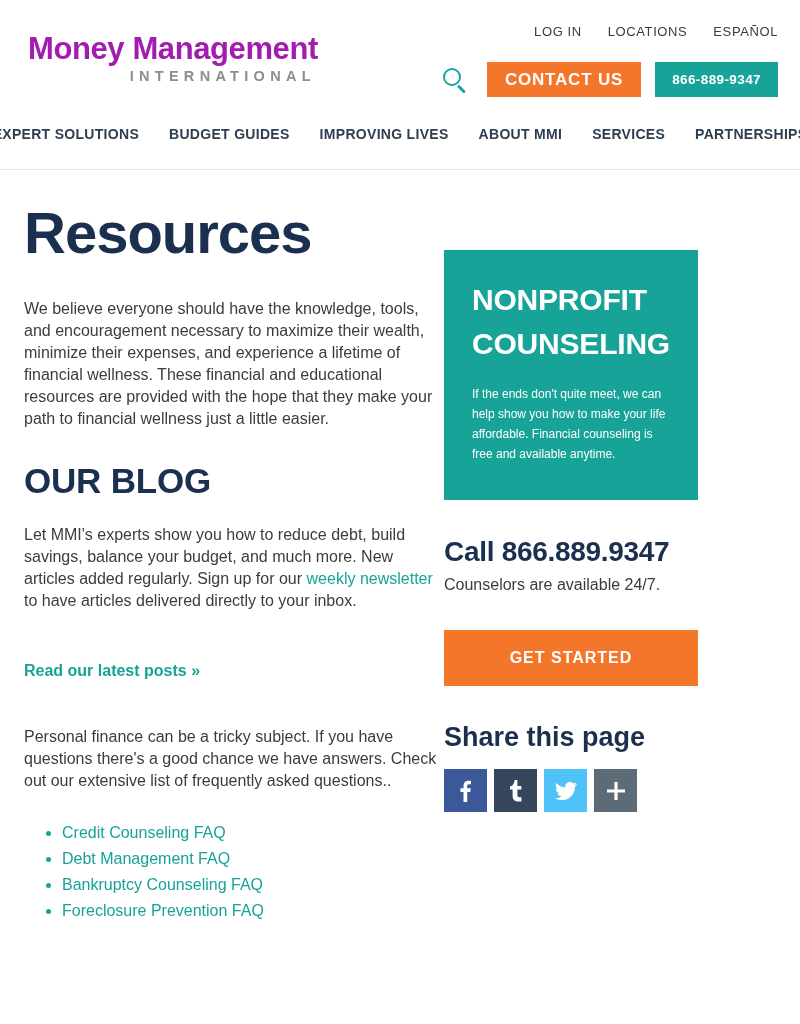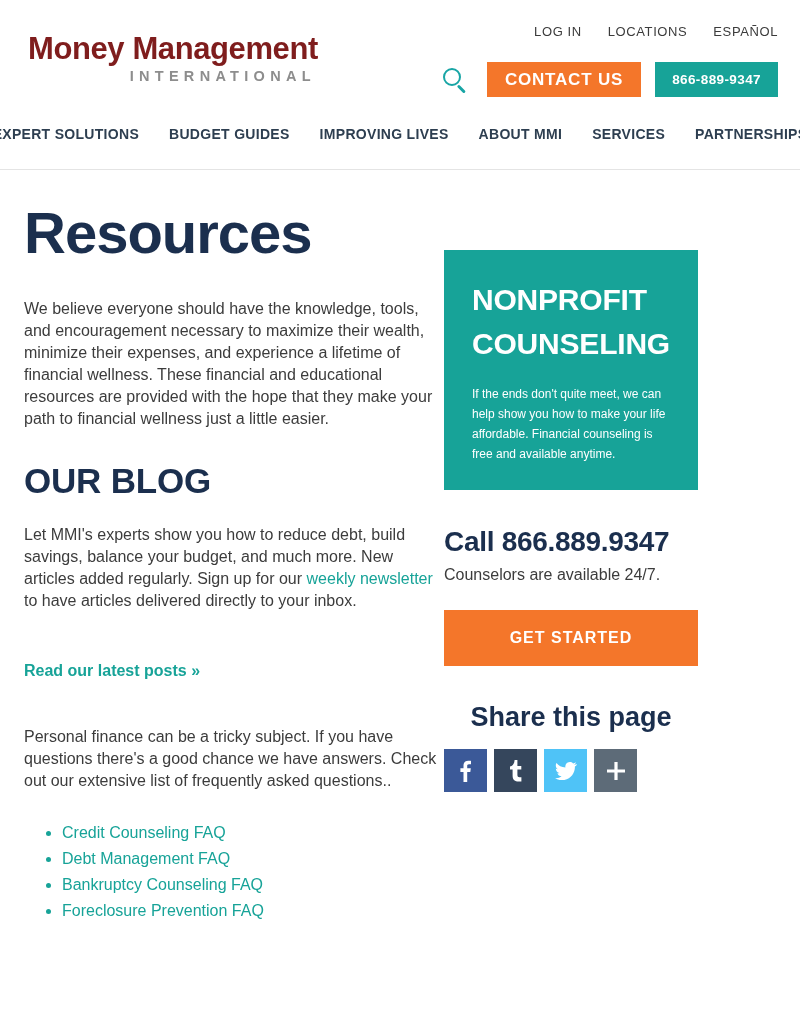--- a/index.html
+++ b/index.html
@@ -52,21 +52,21 @@
     font-weight: bold;
     font-size: 26px;
     letter-spacing: -2px;
     font-style: italic;
     line-height: 28px;
   }
   .logo-text { margin-left: 4px; }
   .logo-title {
     font-size: 31px;
     font-weight: bold;
-    color: #7f1d1d;
+    color: #a21caf;
     line-height: 34px;
     letter-spacing: -0.4px;
     white-space: nowrap;
   }
   .logo-sub {
     font-size: 14.5px;
     font-weight: bold;
     color: #8d8d8d;
     letter-spacing: 5.3px;
     text-align: right;
@@ -233,21 +233,21 @@
     color: #17a398;
     text-decoration: none;
     font-size: 16px;
     cursor: pointer;
   }
 
   
   .promo-card {
     background: #17a398;
     color: #ffffff;
-    padding: 28px 28px 26px 28px;
+    padding: 28px 28px 36px 28px;
     width: 254px;
   }
   .promo-title {
     font-size: 30px;
     font-weight: bold;
     line-height: 44px;
     margin: 0 0 18px 0;
     letter-spacing: -0.2px;
   }
   .promo-body {
@@ -264,37 +264,36 @@
     letter-spacing: -0.3px;
   }
   .call-sub {
     font-size: 16px;
     color: #3c3c3c;
     margin: 8px 0 6px 0;
   }
   .btn-get-started {
     display: block;
     width: 254px;
-    margin-top: 26px;
+    margin-top: 36px;
     background: #f4762a;
     color: #ffffff;
     font-size: 16px;
     font-weight: bold;
     letter-spacing: 1px;
     text-align: center;
     padding: 19px 0;
     border: none;
     cursor: pointer;
   }
   .share-head {
     font-size: 27px;
     font-weight: bold;
     color: #1b2f4e;
     margin: 36px 0 16px 0;
-    text-align: center;
   }
   .share-row {
     display: flex;
     gap: 7px;
   }
   .share-btn {
     width: 43px;
     height: 43px;
     display: flex;
     align-items: center;

